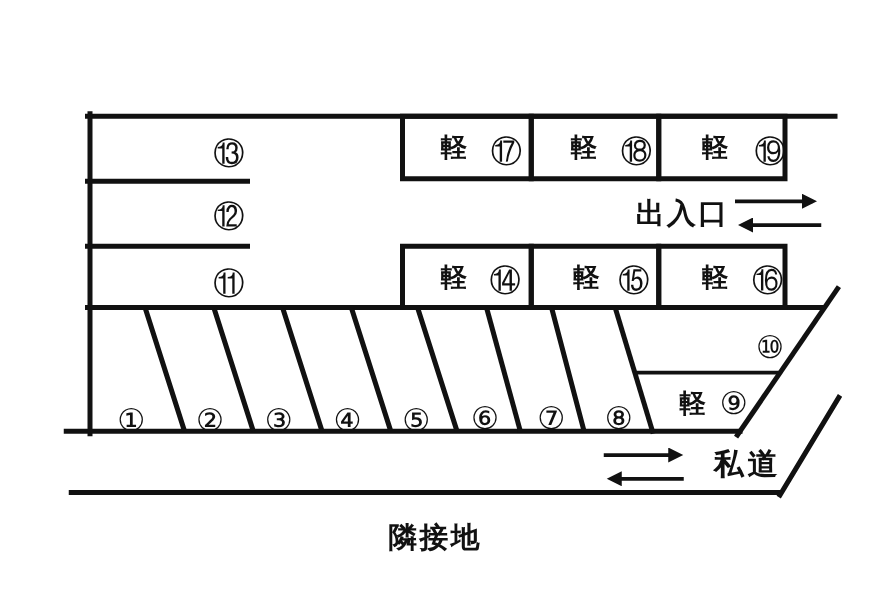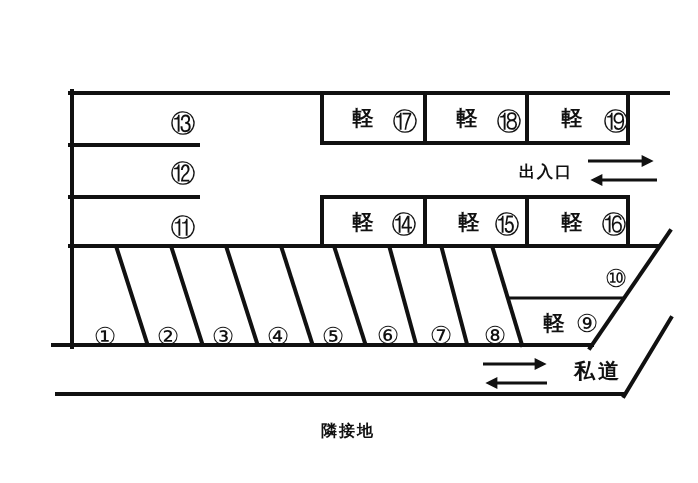--- a/index.html
+++ b/index.html
@@ -13,22 +13,22 @@
   .stage svg{position:absolute;left:0;top:0;}
   .lbl{
     position:absolute;
     transform:translate(-50%,-50%);
     white-space:nowrap;
     color:#111;
     line-height:1;
   }
   .num{font-size:25px;font-weight:400;}
   .kei{font-size:21px;font-weight:700;}
-  .kanji{font-size:16px;font-weight:700;letter-spacing:2px;}
-  .kanji-lg{font-size:21px;font-weight:700;letter-spacing:3px;}
+  .kanji{font-size:23px;font-weight:700;letter-spacing:2px;}
+  .kanji-lg{font-size:24px;font-weight:700;letter-spacing:3px;}
 </style>
 </head>
 <body>
 
 <div class="stage">
 
   <svg width="698" height="483" viewBox="0 0 698 483">
     <defs>
       <marker id="ah" markerUnits="userSpaceOnUse" markerWidth="14" markerHeight="12" viewBox="0 0 10 10" refX="7" refY="5" orient="auto">
         <path d="M0 0 L10 5 L0 10 z" fill="#111"></path>

